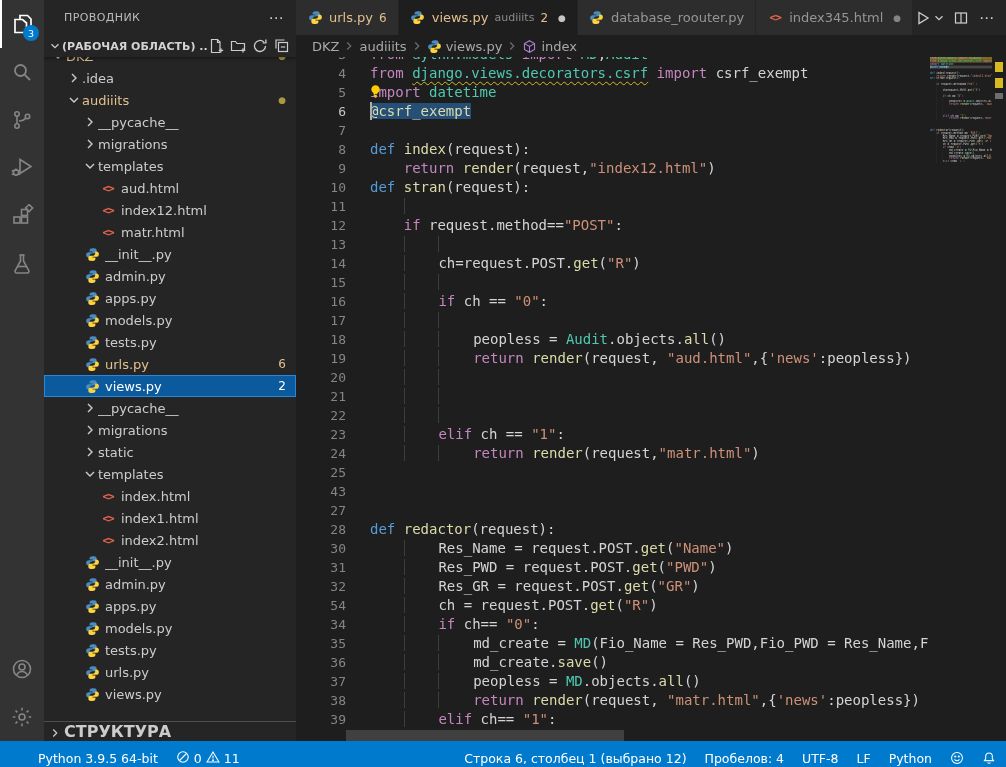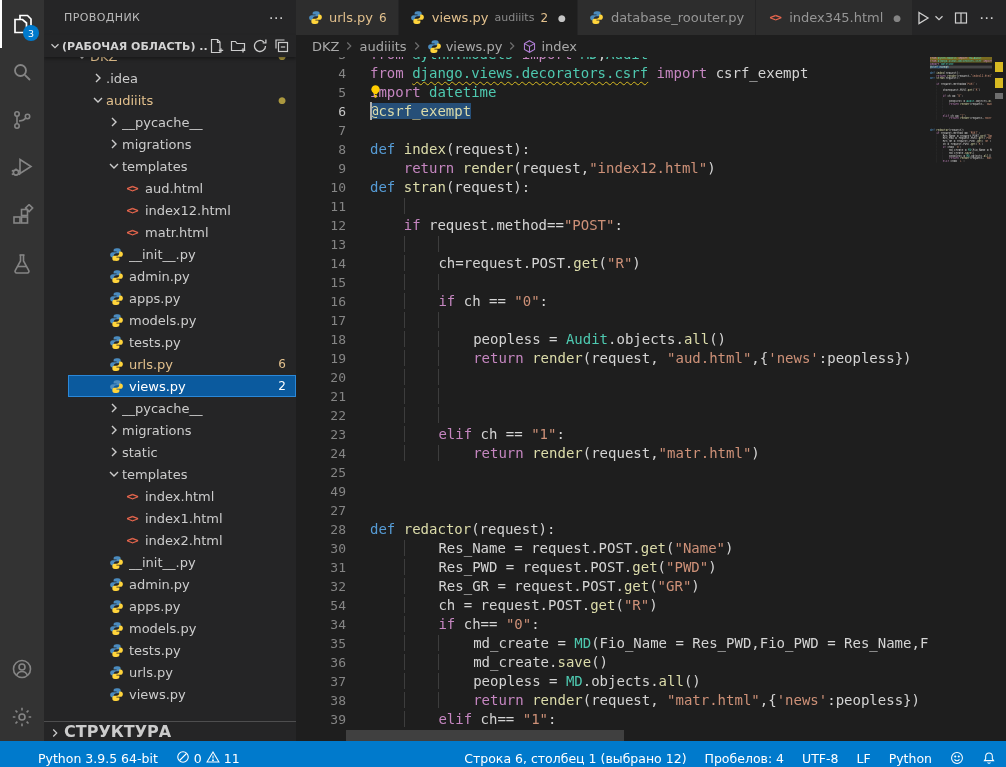--- a/index.html
+++ b/index.html
@@ -21,21 +21,21 @@
   .sidebar-title { height:35px; display:flex; align-items:center; padding:0 12px 0 20px; font-size:11px; letter-spacing:.4px; color:#bbbbbb; flex:0 0 35px; }
   .sidebar-title .sp { flex:1; }
   .sidebar-title .more { font-size:15px; color:#cccccc; cursor:pointer; }
   .ws-row { height:22px; flex:0 0 22px; display:flex; align-items:center; padding:0 6px 0 4px; font-weight:bold; font-size:11px; color:#d4d4d4; background:#252526; box-shadow:0 2px 3px rgba(0,0,0,.35); position:relative; z-index:3; }
   .ws-row .twist { width:14px; height:14px; color:#cccccc; }
   .ws-row .lbl { flex:1; white-space:nowrap; overflow:hidden; }
   .ws-act { display:flex; gap:6px; }
   .ws-act .ic { width:16px; height:16px; color:#cccccc; cursor:pointer; }
   .ws-act svg, .ws-row svg { width:100%; height:100%; }
 
-  .tree { flex:1; overflow:hidden; margin-top:-12px; position:relative; z-index:1;padding-left:24px; }
+  .tree { flex:1; overflow:hidden; margin-top:-12px; position:relative; z-index:1; }
   .trow { height:22px; display:flex; align-items:center; font-size:13px; color:#cccccc; cursor:pointer; white-space:nowrap; position:relative; }
   .trow .twist { width:16px; height:16px; flex:0 0 16px; color:#cccccc; }
   .trow .twist svg { width:16px; height:16px; }
   .trow .twist.exp svg { transform:rotate(90deg); }
   .trow .ficon { width:16px; height:16px; flex:0 0 16px; margin-right:5px; display:flex; align-items:center; justify-content:center; }
   .trow .ficon svg { width:15px; height:15px; }
   .html-glyph { color:#e8664d; font-size:11px; font-weight:bold; letter-spacing:-1px; font-family:"DejaVu Sans Mono",monospace; }
   .trow .tlabel { flex:1; overflow:hidden; }
   .trow.mod .tlabel { color:#e2c08d; }
   .trow .rbadge { margin-right:10px; font-size:12px; color:#e2c08d; }
@@ -632,21 +632,21 @@
             </div>
             <div class="cl">
               <span class="ln">24</span>
               <span class="lc"><span class="tk-v">    </span><span class="tk-i">    </span><span class="tk-i">    </span><span class="tk-k">return</span><span class="tk-v"> </span><span class="tk-f">render</span><span class="tk-v">(request,</span><span class="tk-s">"matr.html"</span><span class="tk-v">)</span></span>
             </div>
             <div class="cl">
               <span class="ln">25</span>
               <span class="lc"></span>
             </div>
             <div class="cl">
-              <span class="ln">49</span>
+              <span class="ln">43</span>
               <span class="lc"></span>
             </div>
             <div class="cl">
               <span class="ln">27</span>
               <span class="lc"></span>
             </div>
             <div class="cl">
               <span class="ln">28</span>
               <span class="lc"><span class="tk-d">def</span><span class="tk-v"> </span><span class="tk-f">redactor</span><span class="tk-v">(request):</span></span>
             </div>

